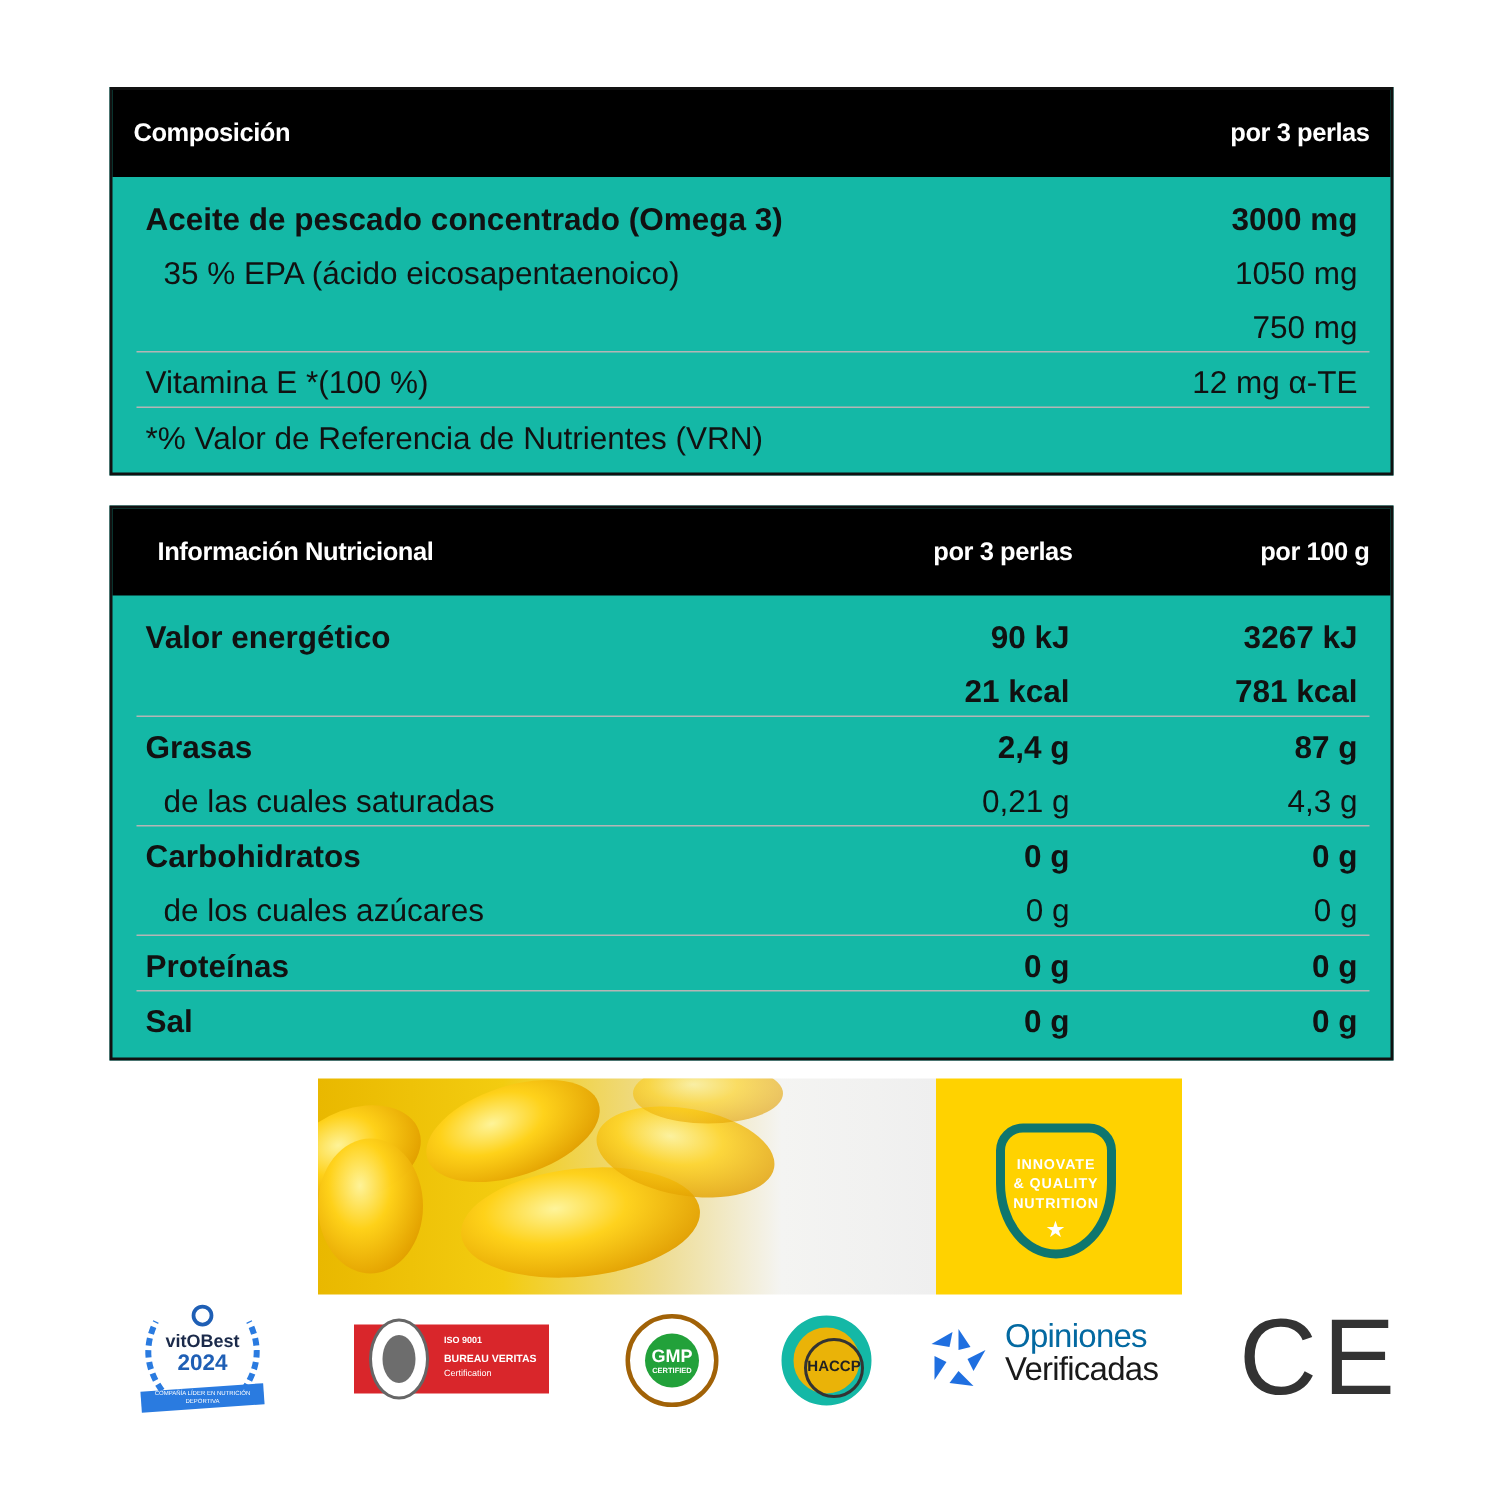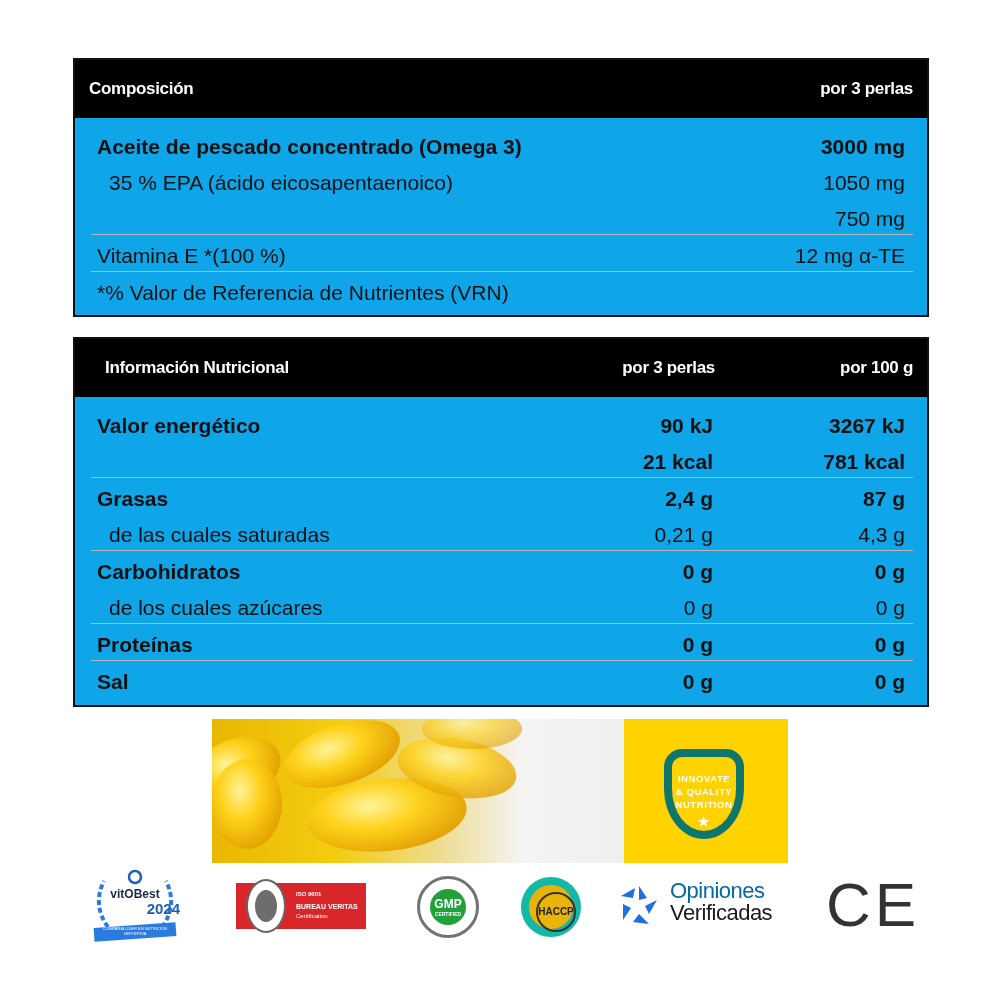--- a/index.html
+++ b/index.html
@@ -1,33 +1,33 @@
 <!DOCTYPE html>
 <html><head>
 <meta charset="utf-8">
 <style>
   html,body{margin:0;padding:0;background:#fff;}
   body{width:1000px;height:1000px;position:relative;overflow:hidden;font-family:"Liberation Sans",sans-serif;color:#111;}
-  .tbl{position:absolute;left:73px;width:852px;border:2px solid #111;background:#0ea5e9;box-sizing:content-box;}
+  .tbl{position:absolute;left:73px;width:852px;border:2px solid #111;background:#14b8a6;box-sizing:content-box;}
   .thead{background:#000;color:#fff;height:58px;position:relative;font-weight:bold;font-size:17px;letter-spacing:-0.3px;}
   .thead span{position:absolute;top:19px;}
   .row{position:relative;height:36px;font-size:21px;}
   .row span{position:absolute;top:9px;white-space:nowrap;}
   .b{font-weight:bold;}
   .sep{border-top:1px solid #b5b5b5;margin:0 14px 0 16px;}
   .ind{left:34px;}
   .lbl{left:22px;}
   .v1{right:22px;}
   .c1{right:214px;}
   .c2{right:22px;}
   .strip{position:absolute;left:212px;top:719px;width:412px;height:144px;overflow:hidden;
     background:linear-gradient(90deg,#e9b800 0%,#f3cc10 30%,#eedc90 55%,#f4f4f2 75%,#efefef 100%);}
   .cap{position:absolute;border-radius:50%;background:radial-gradient(ellipse at 40% 35%,#fff6a0 0%,#ffd21a 35%,#e3a100 75%,#b87800 100%);opacity:.95;}
   .yellow{position:absolute;left:624px;top:719px;width:164px;height:144px;background:#ffd200;}
-  .shield{position:absolute;left:40px;top:30px;width:80px;height:90px;border:8px solid #0f766e;border-radius:18px 18px 40px 40px / 18px 18px 50px 50px;box-sizing:border-box;text-align:center;color:#fff;font-weight:bold;font-size:9.5px;line-height:13px;padding-top:15px;letter-spacing:.6px;}
+  .shield{position:absolute;left:40px;top:30px;width:80px;height:90px;border:6px solid #0f766e;border-radius:18px 18px 40px 40px / 18px 18px 50px 50px;box-sizing:border-box;text-align:center;color:#fff;font-weight:bold;font-size:9.5px;line-height:13px;padding-top:15px;letter-spacing:.6px;}
   .shield .star{font-size:13px;display:block;margin-top:4px;}
   .logo{position:absolute;}
 </style>
 </head>
 <body>
 
 <div class="tbl" style="top:58px;height:255px;">
   <div class="thead">
     <span style="left:14px;">Composición</span>
     <span style="right:14px;">por 3 perlas</span>
@@ -125,34 +125,34 @@
 </div>
 
 <div class="logo" style="left:90px;top:865px;width:90px;height:80px;">
   <svg width="90" height="80" viewBox="0 0 90 80">
     <path d="M18 62 Q2 40 14 16" stroke="#2a7be0" stroke-width="4" fill="none" stroke-dasharray="5 3"></path>
     <path d="M72 62 Q88 40 76 16" stroke="#2a7be0" stroke-width="4" fill="none" stroke-dasharray="5 3"></path>
     <circle cx="45" cy="12" r="6" fill="none" stroke="#1f5fb5" stroke-width="2.5"></circle>
     <rect x="4" y="60" width="82" height="14" fill="#2a7be0" transform="rotate(-4 45 67)"></rect>
   </svg>
   <div style="position:absolute;left:0;top:22px;width:90px;text-align:center;font-weight:bold;font-size:12px;color:#1b2a4a;">vitOBest</div>
-  <div style="position:absolute;left:0;top:35px;width:90px;text-align:right;font-weight:bold;font-size:15px;color:#1f5fb5;">2024</div>
+  <div style="position:absolute;left:0;top:35px;width:90px;text-align:center;font-weight:bold;font-size:15px;color:#1f5fb5;">2024</div>
   <div style="position:absolute;left:10px;top:61px;width:70px;text-align:center;font-size:4px;color:#fff;line-height:5px;">COMPAÑÍA LÍDER EN NUTRICIÓN DEPORTIVA</div>
 </div>
 
 <div class="logo" style="left:236px;top:883px;width:130px;height:46px;background:#d9262b;">
   <div style="position:absolute;left:10px;top:-4px;width:40px;height:54px;border-radius:50%;background:#fff;border:2px solid #666;box-sizing:border-box;">
     <div style="position:absolute;left:7px;top:9px;width:22px;height:32px;border-radius:50%;background:#6d6d6d;"></div>
   </div>
   <div style="position:absolute;left:60px;top:8px;color:#fff;font-size:6px;font-weight:bold;">ISO 9001</div>
   <div style="position:absolute;left:60px;top:20px;color:#fff;font-size:7px;font-weight:bold;">BUREAU VERITAS</div>
   <div style="position:absolute;left:60px;top:30px;color:#fff;font-size:6px;">Certification</div>
 </div>
 
-<div class="logo" style="left:417px;top:876px;width:62px;height:62px;border-radius:50%;border:3px solid #737373;box-sizing:border-box;background:#fff;">
+<div class="logo" style="left:417px;top:876px;width:62px;height:62px;border-radius:50%;border:3px solid #a16207;box-sizing:border-box;background:#fff;">
   <div style="position:absolute;left:10px;top:10px;width:36px;height:36px;border-radius:50%;background:#22a13a;color:#fff;text-align:center;">
     <div style="font-weight:bold;font-size:12px;margin-top:8px;">GMP</div>
     <div style="font-size:5px;font-weight:bold;">CERTIFIED</div>
   </div>
 </div>
 
 <div class="logo" style="left:521px;top:877px;width:60px;height:60px;border-radius:50%;border:8px solid #14b8a6;box-sizing:border-box;background:#eab308;">
   <div style="position:absolute;left:7px;top:7px;width:40px;height:40px;border-radius:50%;border:2px solid #333;box-sizing:border-box;text-align:center;">
     <div style="font-weight:bold;font-size:10px;color:#222;margin-top:12px;">HACCP</div>
   </div>
@@ -166,14 +166,14 @@
       <path d="M32 40 L16 38 L22 30 Z"></path>
       <path d="M6 36 L6 20 L14 24 Z"></path>
       <path d="M4 12 L18 4 L16 14 Z"></path>
     </g>
   </svg>
   <div style="position:absolute;left:53px;top:0;font-size:22px;color:#0369a1;line-height:22px;letter-spacing:-0.5px;">Opiniones</div>
   <div style="position:absolute;left:53px;top:22px;font-size:22px;color:#1a1a1a;line-height:22px;letter-spacing:-0.5px;">Verificadas</div>
 </div>
 
 <div class="logo" style="left:826px;top:872px;width:80px;height:66px;">
-  <div style="font-size:62px;line-height:66px;color:#333;letter-spacing:4px;">CE</div>
+  <div style="font-size:72px;line-height:66px;color:#333;letter-spacing:4px;">CE</div>
 </div>
 
 </body></html>

